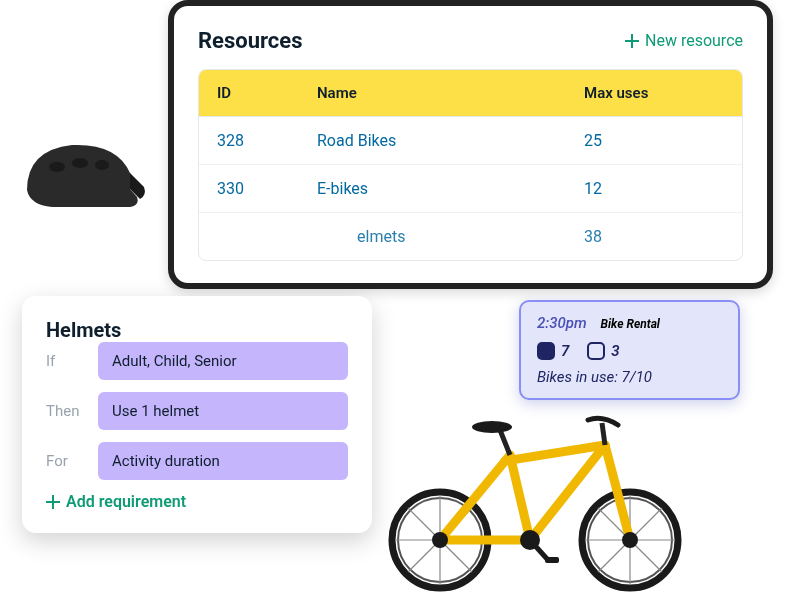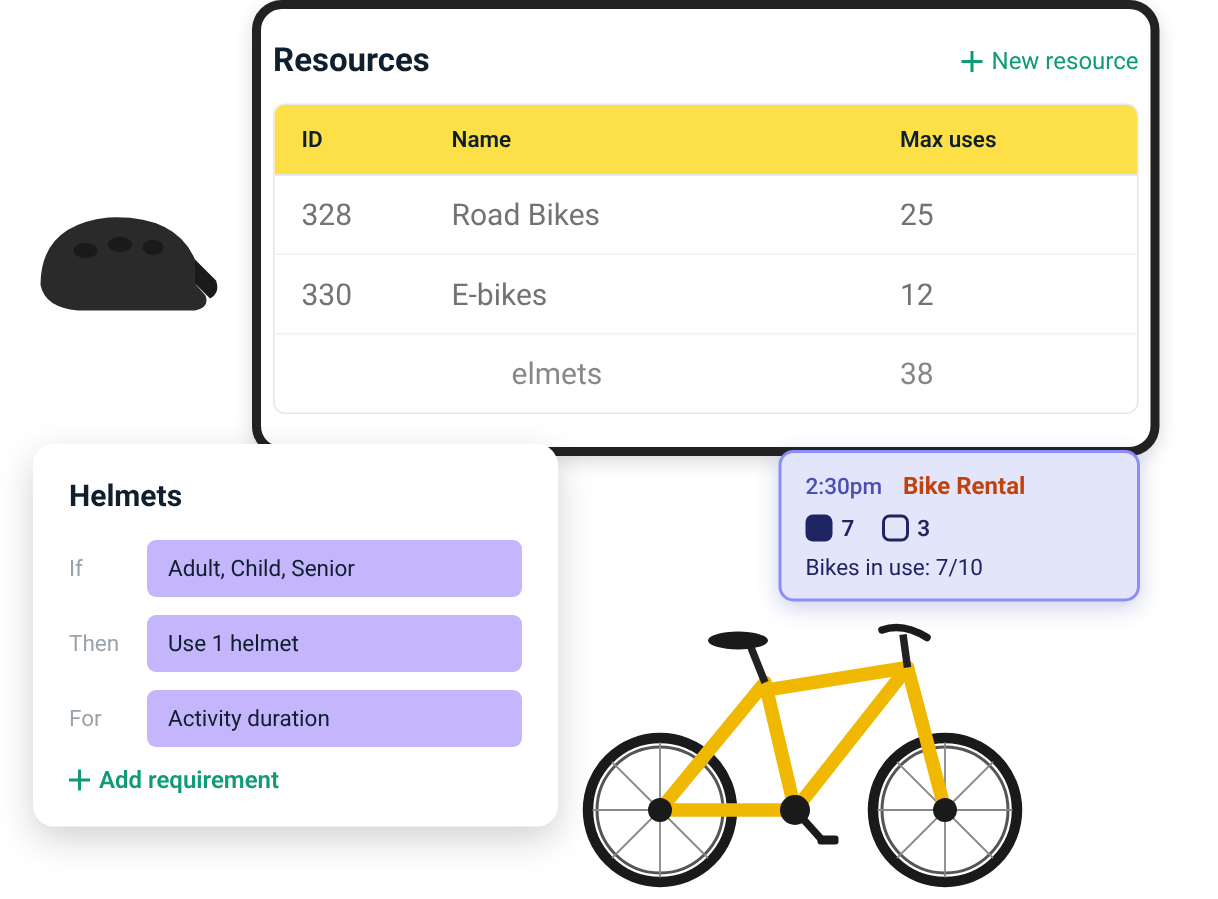--- a/index.html
+++ b/index.html
@@ -6,65 +6,66 @@
     body { font-family: -apple-system, BlinkMacSystemFont, "Segoe UI", Roboto, sans-serif; width: 812px; height: 599px; position: relative; background: transparent; }
     
     .resources-card {
       position: absolute;
       top: 0;
       left: 168px;
       width: 605px;
       background: #fff;
       border-radius: 20px;
       border: 6px solid #222;
-      padding: 22px 8px;
+      padding: 22px 24px;
       box-shadow: 0 4px 12px rgba(0,0,0,0.15);
     }
     .resources-header { display: flex; justify-content: space-between; align-items: center; margin-bottom: 16px; }
     .resources-title { font-size: 22px; font-weight: 700; color: #0f1f2e; }
     .new-resource-btn { display: flex; align-items: center; gap: 6px; color: #0f9b76; font-size: 16px; font-weight: 400; cursor: pointer; }
     
     .table { width: 100%; border: 1px solid #e5e8eb; border-radius: 8px; overflow: hidden; }
     .table-header { display: flex; background: #fde047; font-weight: 600; font-size: 15px; color: #0f1f2e; padding: 14px 18px; border-bottom: 1px solid #e5e8eb; }
-    .table-row { display: flex; padding: 14px 18px; border-bottom: 1px solid #eef1f3; font-size: 20px; color: #737373; }
+    .table-row { display: flex; padding: 14px 18px; border-bottom: 1px solid #eef1f3; font-size: 16px; color: #0369a1; }
     .table-row:last-child { border-bottom: none; }
     .col-id { width: 100px; }
     .col-name { flex: 1; }
     .col-max { width: 140px; }
     
     .helmets-card {
       position: absolute;
       top: 296px;
       left: 22px;
       width: 350px;
       background: #fff;
       border-radius: 14px;
       padding: 22px 24px;
       box-shadow: 0 8px 24px rgba(0,0,0,0.18);
     }
-    .helmets-title { font-size: 20px; font-weight: 700; color: #0f1f2e; margin-bottom: 18px; }
+    .helmets-title { font-size: 20px; font-weight: 700; color: #0f1f2e; }
     .rule-row { display: flex; align-items: center; margin-bottom: 12px; }
     .rule-label { width: 52px; color: #9aa3ad; font-size: 15px; }
     .rule-value { flex: 1; background: #c4b5fd; border-radius: 6px; padding: 10px 14px; font-size: 15px; color: #0f1f2e; }
     .add-req-btn { display: flex; align-items: center; gap: 6px; color: #0f9b76; font-size: 16px; font-weight: 600; margin-top: 12px; cursor: pointer; }
     
     .booking-card {
       position: absolute;
       top: 300px;
       left: 519px;
-      width: 241px;
+      width: 221px;
       background: #e3e6fa;
       border: 2px solid #8a8ff5;
       border-radius: 10px;
       padding: 12px 16px;
       box-shadow: 0 4px 14px rgba(60,70,180,0.25);
+      font-style: italic;
     }
     .booking-header { display: flex; gap: 14px; align-items: baseline; margin-bottom: 10px; }
     .booking-time { color: #4a4fb5; font-size: 15px; font-weight: 500; }
-    .booking-title { color: #c2410c; font-size: 16px; font-weight: 700; }
+    .booking-title { color: #000000; font-size: 12px; font-weight: 700; }
     .booking-icons { display: flex; align-items: center; gap: 6px; margin-bottom: 8px; }
     .icon-box-filled { width: 18px; height: 18px; background: #1f2563; border-radius: 5px; display: inline-block; }
     .icon-box-empty { width: 18px; height: 18px; border: 2px solid #1f2563; border-radius: 5px; display: inline-block; }
     .icon-count { color: #1f2563; font-size: 15px; font-weight: 600; }
     .booking-status { color: #1f2563; font-size: 15px; }
     
     .helmet-img { position: absolute; top: 125px; left: 12px; width: 135px; height: 100px; }
     .bike-img { position: absolute; top: 395px; left: 370px; width: 330px; height: 200px; }
     
     .plus-icon { display: inline-block; width: 14px; height: 14px; position: relative; }

